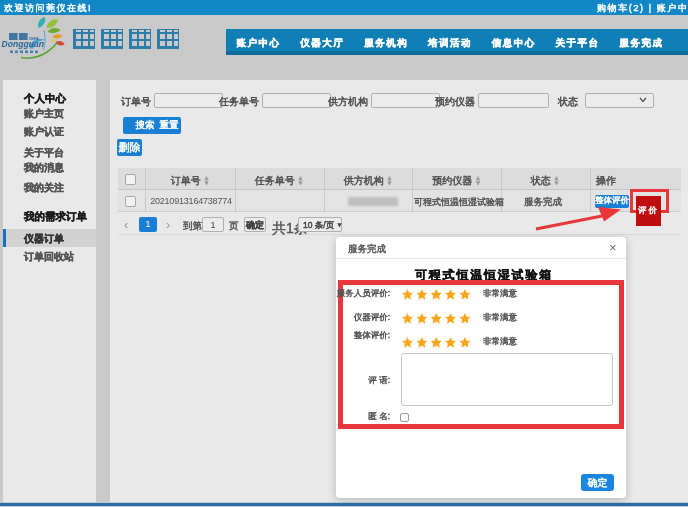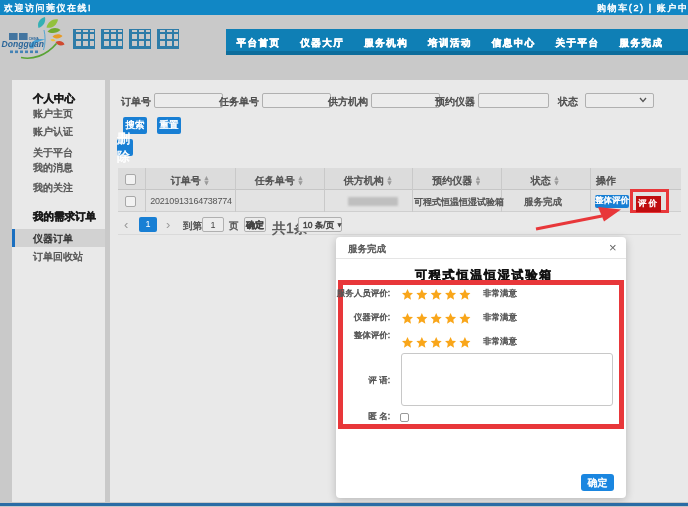--- a/index.html
+++ b/index.html
@@ -17,24 +17,24 @@
   
   .bigch { position:absolute; top:0; width:22px; height:20px;
            background:
              repeating-linear-gradient(90deg, #2e7ca8 0 2px, transparent 2px 7px),
              repeating-linear-gradient(0deg, #2e7ca8 0 2px, transparent 2px 7px);
            border:1.5px solid #2e7ca8; }
   #nav { position:absolute; left:226px; top:29px; width:462px; height:26px; background:#0f7fb5; border-bottom:4px solid #0c6d9c; }
   .nav-it { position:absolute; top:37px; transform:translateX(-50%); color:#fff; font-size:9.5px;
             font-weight:bold; white-space:nowrap; letter-spacing:1.5px; }
   
-  #sidebar { position:absolute; left:12px; top:80px; width:93px; height:422px; background:#e9e9e9; }
+  #sidebar { position:absolute; left:3px; top:80px; width:93px; height:422px; background:#e9e9e9; }
   #main { position:absolute; left:110px; top:80px; width:578px; height:422px; background:#e9e9e9; }
   .side-it { position:absolute; left:21px; transform:translateY(-50%); font-size:10px; color:#555;
-             white-space:nowrap; }
+             white-space:nowrap;font-weight:bold; }
   .side-hd { font-weight:bold; color:#1b1b1b; font-size:10.5px; }
   
   .flabel { position:absolute; font-size:10px; color:#4a4a4a; top:95px; white-space:nowrap; }
   .finput { position:absolute; top:93px; height:15px; background:#ececec; border:1px solid #b0b0b0;
             border-radius:2px; }
   
   .th-txt { font-size:10px; color:#4f4f4f; }
   .sort { display:inline-block; font-size:6px; color:#999; line-height:5px; vertical-align:middle; }
   
   #modal { position:absolute; left:336px; top:237px; width:290px; height:261px; background:#fff;
@@ -74,21 +74,21 @@
   </g>
 </svg>
 <div class="abs" style="left:73px;top:29px;width:107px;height:20px">
   <div class="bigch" style="left:0"></div>
   <div class="bigch" style="left:28px"></div>
   <div class="bigch" style="left:56px"></div>
   <div class="bigch" style="left:84px"></div>
 </div>
 
 <div id="nav"></div>
-<span class="nav-it cjk" style="left:258.5px">平台首页</span>
+<span class="nav-it cjk" style="left:258.5px">账户中心</span>
 <span class="nav-it cjk" style="left:322.3px">仪器大厅</span>
 <span class="nav-it cjk" style="left:386.2px">服务机构</span>
 <span class="nav-it cjk" style="left:450px">培训活动</span>
 <span class="nav-it cjk" style="left:513.8px">信息中心</span>
 <span class="nav-it cjk" style="left:577.6px">关于平台</span>
 <span class="nav-it cjk" style="left:641.4px">服务完成</span>
 
 <div id="sidebar">
   <span class="side-it side-hd cjk" style="top:18.5px">个人中心</span>
   <span class="side-it cjk" style="top:34px">账户主页</span>
@@ -112,23 +112,23 @@
 <span class="flabel cjk" style="left:368px;transform:translateX(-100%)">供方机构</span>
 <div class="finput" style="left:371px;width:69px"></div>
 <span class="flabel cjk" style="left:475px;transform:translateX(-100%)">预约仪器</span>
 <div class="finput" style="left:478px;width:71px"></div>
 <span class="flabel cjk" style="left:578px;transform:translateX(-100%)">状态</span>
 <div class="finput" style="left:585px;width:69px"></div>
 <svg class="abs" style="left:639px;top:97px" width="8" height="6">
     <path d="M1 1 L4 4.5 L7 1" stroke="#555" stroke-width="1.3" fill="none"></path>
   </svg>
 
-<div class="btn cjk" style="left:123px;top:117px;width:24px;height:17px;font-size:9.5px">搜索</div>
+<div class="btn cjk" style="left:123px;top:117px;width:44px;height:17px;font-size:9.5px">搜索</div>
 <div class="btn cjk" style="left:157px;top:117px;width:24px;height:17px;font-size:9.5px">重置</div>
-<div class="btn cjk" style="left:117px;top:139px;width:16px;height:17px;font-size:13px">删除</div>
+<div class="btn cjk" style="left:117px;top:139px;width:25px;height:17px;font-size:11px">删除</div>
 
 <div class="abs" style="left:118px;top:168px;width:563px;height:22px;background:#dcdcdc;border-bottom:1px solid #c6c6c6"></div>
 <div class="abs" style="left:118px;top:190px;width:563px;height:22px;background:#e3e3e3;border-bottom:1px solid #cfcfcf"></div>
 <div class="abs" style="left:118px;top:234px;width:563px;height:1px;background:#dadada"></div>
 
 <div class="abs" style="left:145px;top:168px;width:1px;height:44px;background:#c9c9c9"></div>
 <div class="abs" style="left:235px;top:168px;width:1px;height:44px;background:#c9c9c9"></div>
 <div class="abs" style="left:323.5px;top:168px;width:1px;height:44px;background:#c9c9c9"></div>
 <div class="abs" style="left:412px;top:168px;width:1px;height:44px;background:#c9c9c9"></div>
 <div class="abs" style="left:500.5px;top:168px;width:1px;height:44px;background:#c9c9c9"></div>
@@ -144,21 +144,21 @@
 <div class="abs th-txt cjk" style="left:545px;top:174px;transform:translateX(-50%);white-space:nowrap">状态 <span class="sort">▲<br>▼</span></div>
 <div class="abs th-txt cjk" style="left:596px;top:174px;white-space:nowrap">操作</div>
 
 <div class="abs" style="left:191px;top:196px;transform:translateX(-50%);font-size:9px;letter-spacing:-0.2px;color:#555">20210913164738774</div>
 <div class="abs" style="left:348px;top:197px;width:50px;height:9px;background:#bfbfbf;border-radius:1px;filter:blur(1px)"></div>
 <div class="abs cjk" style="left:459px;top:196px;transform:translateX(-50%);font-size:9px;color:#555;white-space:nowrap">可程式恒温恒湿试验箱</div>
 <div class="abs cjk" style="left:543px;top:196px;transform:translateX(-50%);font-size:9.5px;color:#555;white-space:nowrap">服务完成</div>
 <div class="btn cjk" style="left:595px;top:194.5px;width:34px;height:13px;font-size:8.5px">整体评价</div>
 
 <div class="abs" style="left:630px;top:189px;width:39px;height:23.5px;border:3.5px solid #e8373a"></div>
-<div class="abs cjk" style="left:636px;top:196px;width:25px;height:16px;background:#c00d0f;color:#fff;font-size:8.5px;display:flex;align-items:center;justify-content:center;letter-spacing:2px">评价</div>
+<div class="abs cjk" style="left:636px;top:196px;width:25px;height:30px;background:#c00d0f;color:#fff;font-size:8.5px;display:flex;align-items:center;justify-content:center;letter-spacing:2px">评价</div>
 
 <div class="abs" style="left:124px;top:217px;color:#999;font-size:13px">‹</div>
 <div class="btn" style="left:139px;top:216.5px;width:18px;height:15.5px;font-size:9px">1</div>
 <div class="abs" style="left:166px;top:217px;color:#999;font-size:13px">›</div>
 <div class="abs cjk" style="left:183px;top:220px;font-size:9.5px;color:#555">到第</div>
 <div class="abs" style="left:202px;top:216.5px;width:22px;height:15.5px;background:#ececec;border:1px solid #b0b0b0;border-radius:2px;font-size:9px;color:#444;text-align:center;line-height:14px">1</div>
 <div class="abs cjk" style="left:229px;top:220px;font-size:9.5px;color:#555">页</div>
 <div class="abs cjk" style="left:244px;top:216.5px;width:22px;height:15.5px;background:#ececec;border:1px solid #b0b0b0;border-radius:2px;font-size:9px;font-weight:bold;color:#444;text-align:center;line-height:14px">确定</div>
 <div class="abs cjk" style="left:272px;top:220px;font-size:14px;color:#555;white-space:nowrap">共1条</div>
 <div class="abs cjk" style="left:298px;top:216.5px;width:44px;height:15.5px;background:#ececec;border:1px solid #b0b0b0;border-radius:2px;font-size:8.5px;color:#444;line-height:14px;padding-left:4px;white-space:nowrap">10 条/页 <span style="font-size:6px;vertical-align:1px">▼</span></div>

